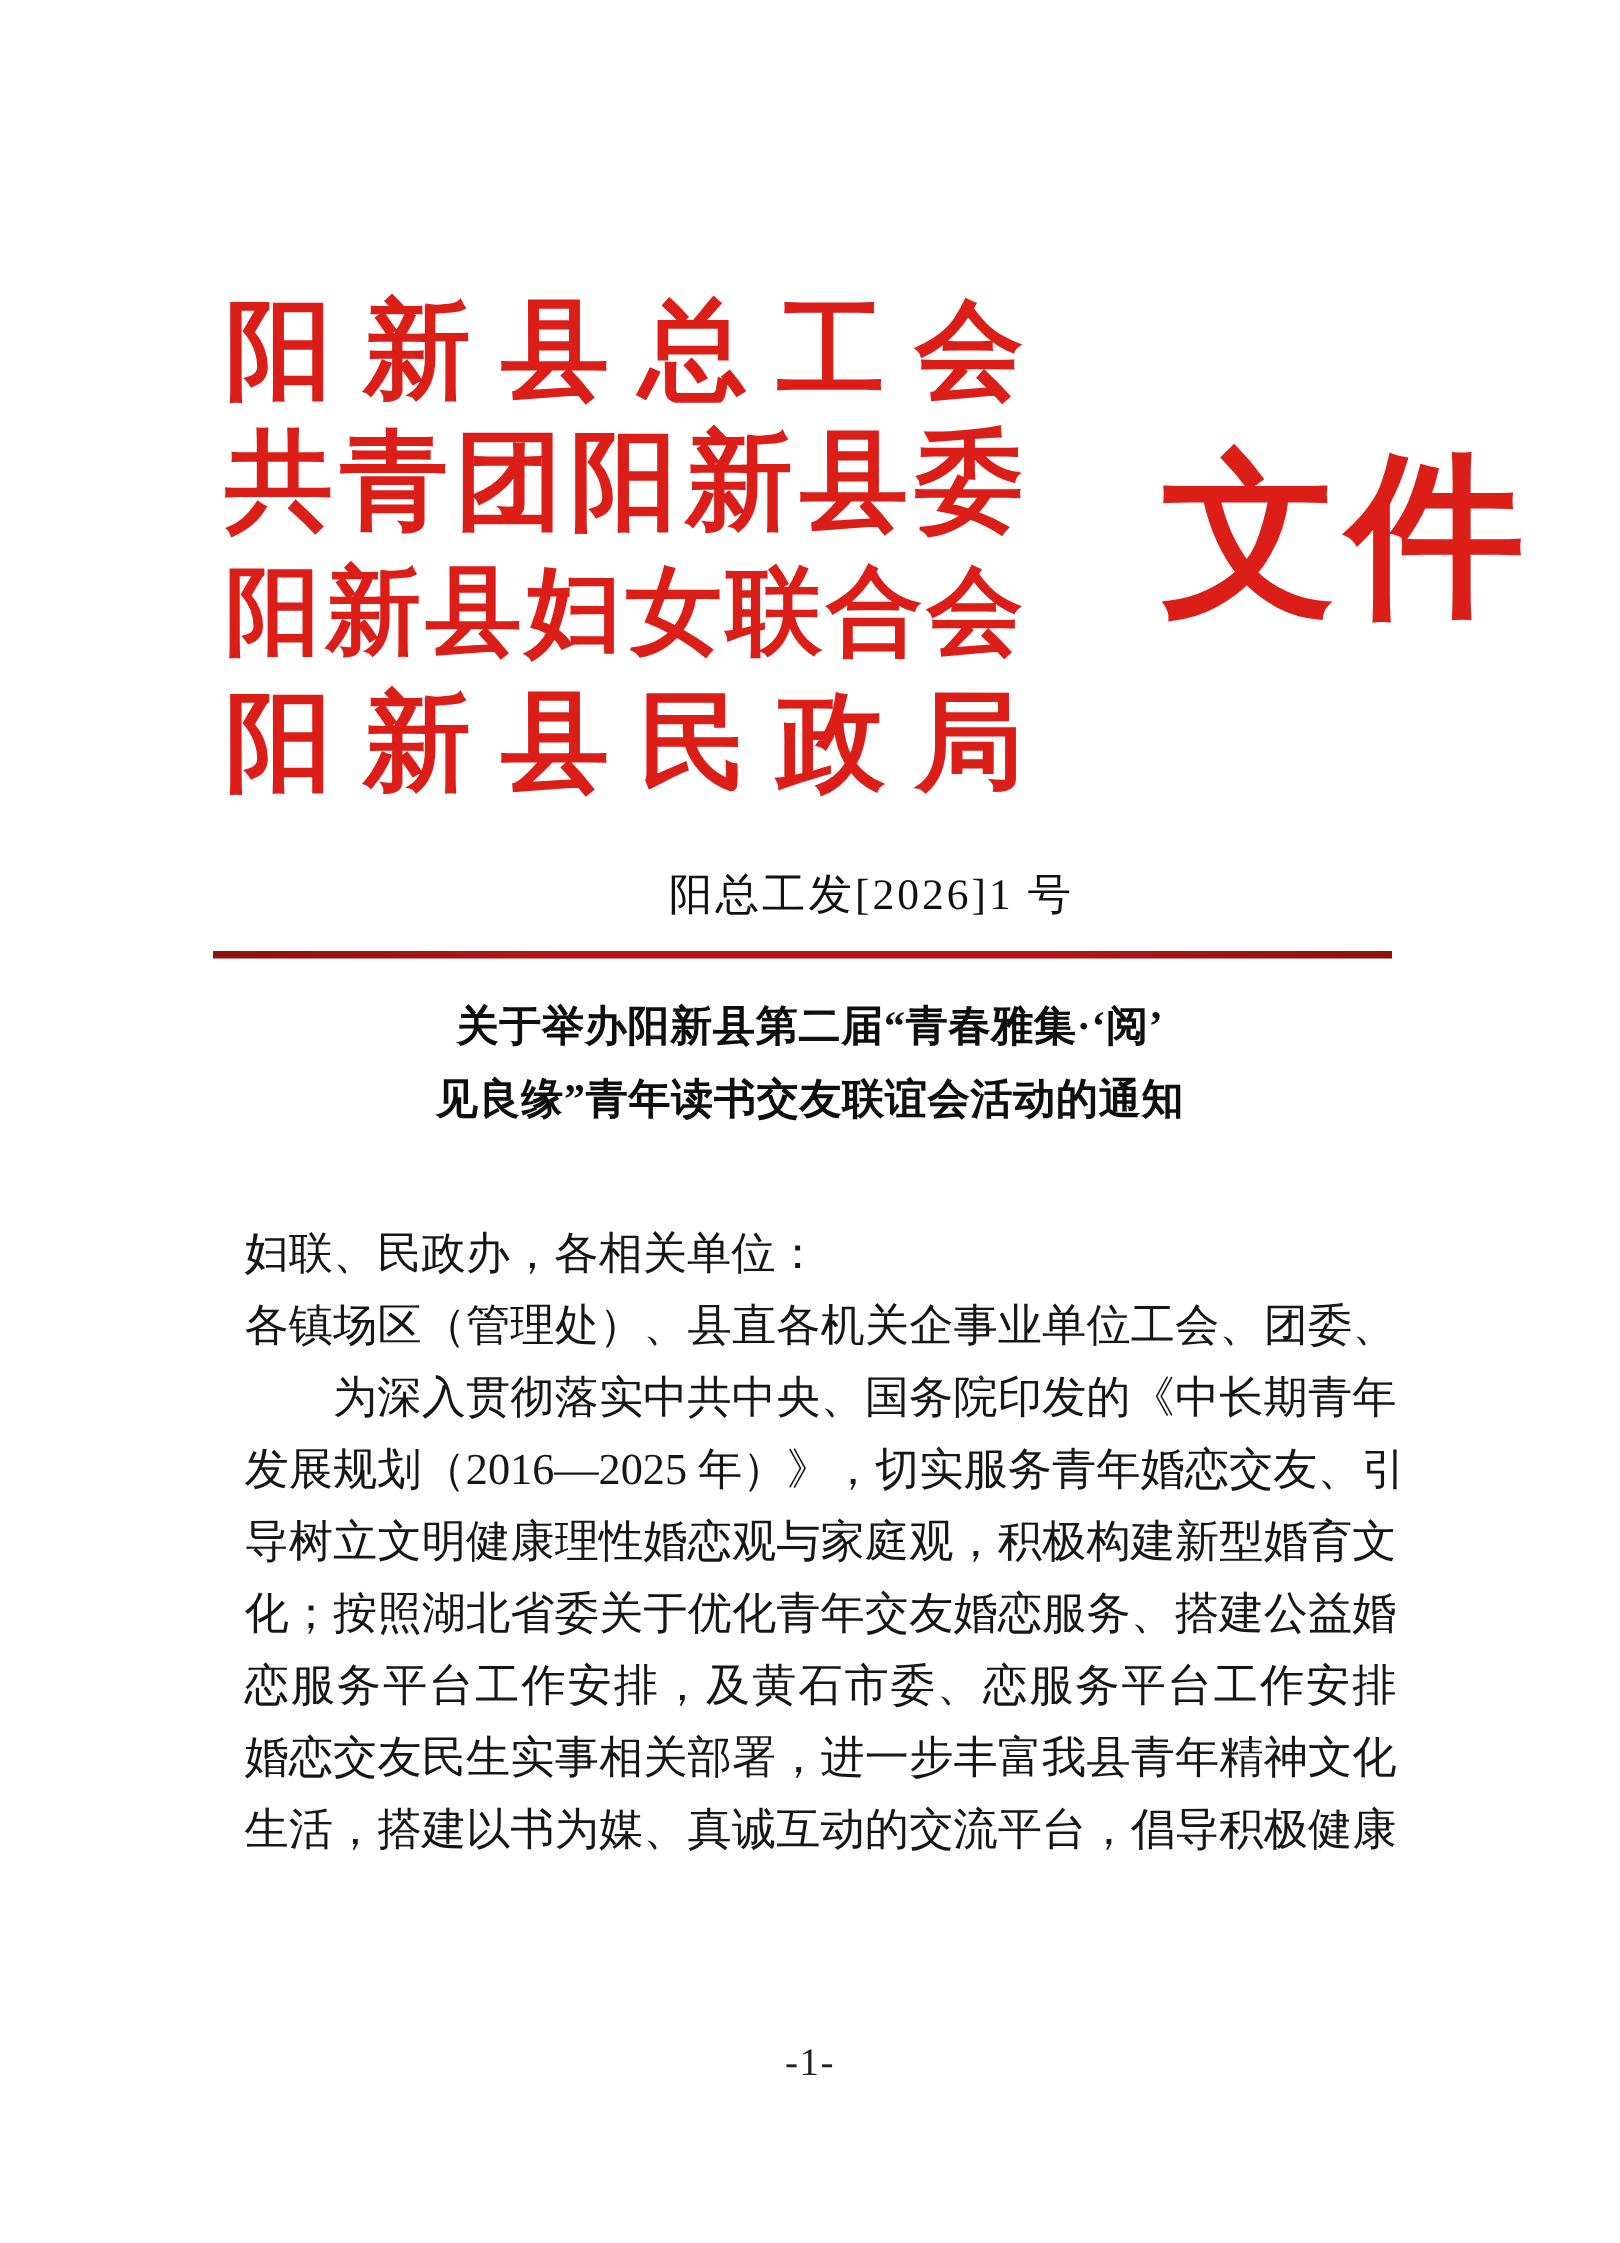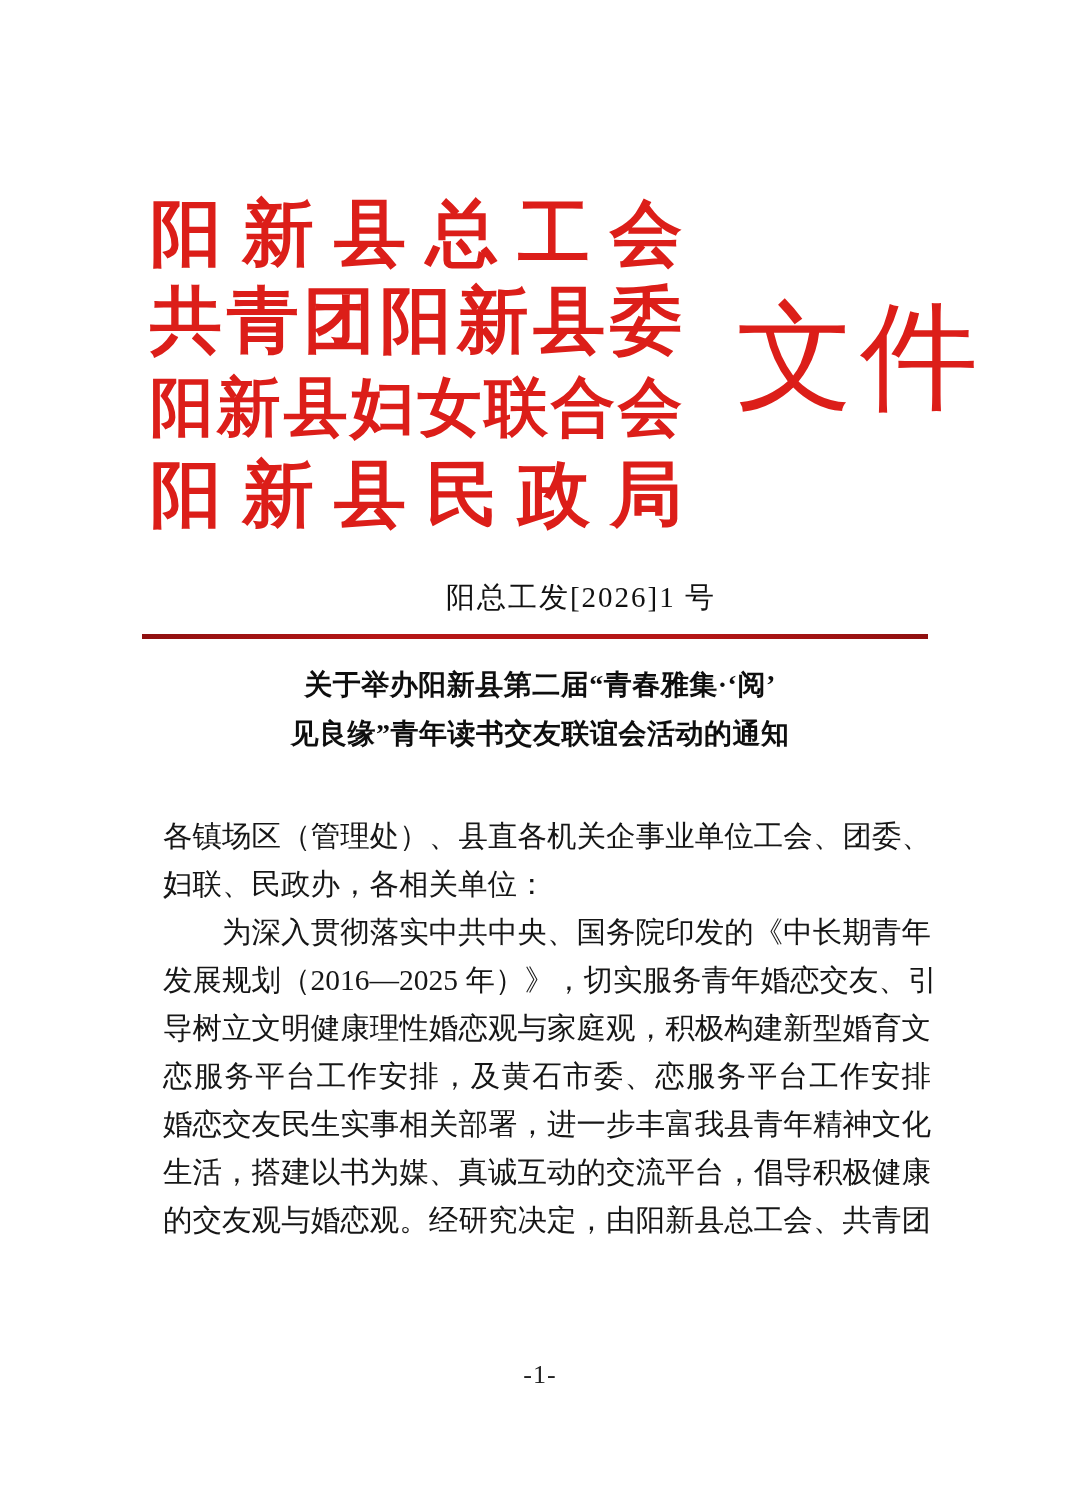--- a/index.html
+++ b/index.html
@@ -33,26 +33,26 @@
     font-weight: 700;
     color: var(--header-red, #dc1e19);
     line-height: 1;
     white-space: nowrap;
   }
   .org-line.chars-8 { font-size: 64px; }
 
   
   .doc-type {
     position: absolute;
-    left: 736px;
+    left: 774px;
     top: 292px;
     width: 210px;
     font-size: 118px;
     line-height: 132px;
-    font-weight: 400;
+    font-weight: 700;
     letter-spacing: 6px;
     color: var(--header-red, #dc1e19);
     white-space: nowrap;
   }
 
   
   .doc-number {
     position: absolute;
     left: 0;
     top: 580px;
@@ -172,26 +172,26 @@
   <div class="doc-number">阳总工发[2026]1 号</div>
 
   <div class="red-line"></div>
 
   <div class="title">
     <div>关于举办阳新县第二届“青春雅集·‘阅’</div>
     <div>见良缘”青年读书交友联谊会活动的通知</div>
   </div>
 
   <div class="body-block">
+    <div class="bline partial">妇联、民政办，各相关单位：</div>
     <div class="bline">各镇场区（管理处）、县直各机关企事业单位工会、团委、</div>
-    <div class="bline partial">妇联、民政办，各相关单位：</div>
     <div class="bline indent">为深入贯彻落实中共中央、国务院印发的《中长期青年</div>
     <div class="bline">发展规划（2016—2025 年）》，切实服务青年婚恋交友、引</div>
     <div class="bline">导树立文明健康理性婚恋观与家庭观，积极构建新型婚育文</div>
+    <div class="bline">化；按照湖北省委关于优化青年交友婚恋服务、搭建公益婚</div>
     <div class="bline">恋服务平台工作安排，及黄石市委、恋服务平台工作安排</div>
     <div class="bline">婚恋交友民生实事相关部署，进一步丰富我县青年精神文化</div>
     <div class="bline">生活，搭建以书为媒、真诚互动的交流平台，倡导积极健康</div>
-    <div class="bline">的交友观与婚恋观。经研究决定，由阳新县总工会、共青团</div>
   </div>
 
   <div class="page-num">-1-</div>
 
 </div>
 
 </body></html>

